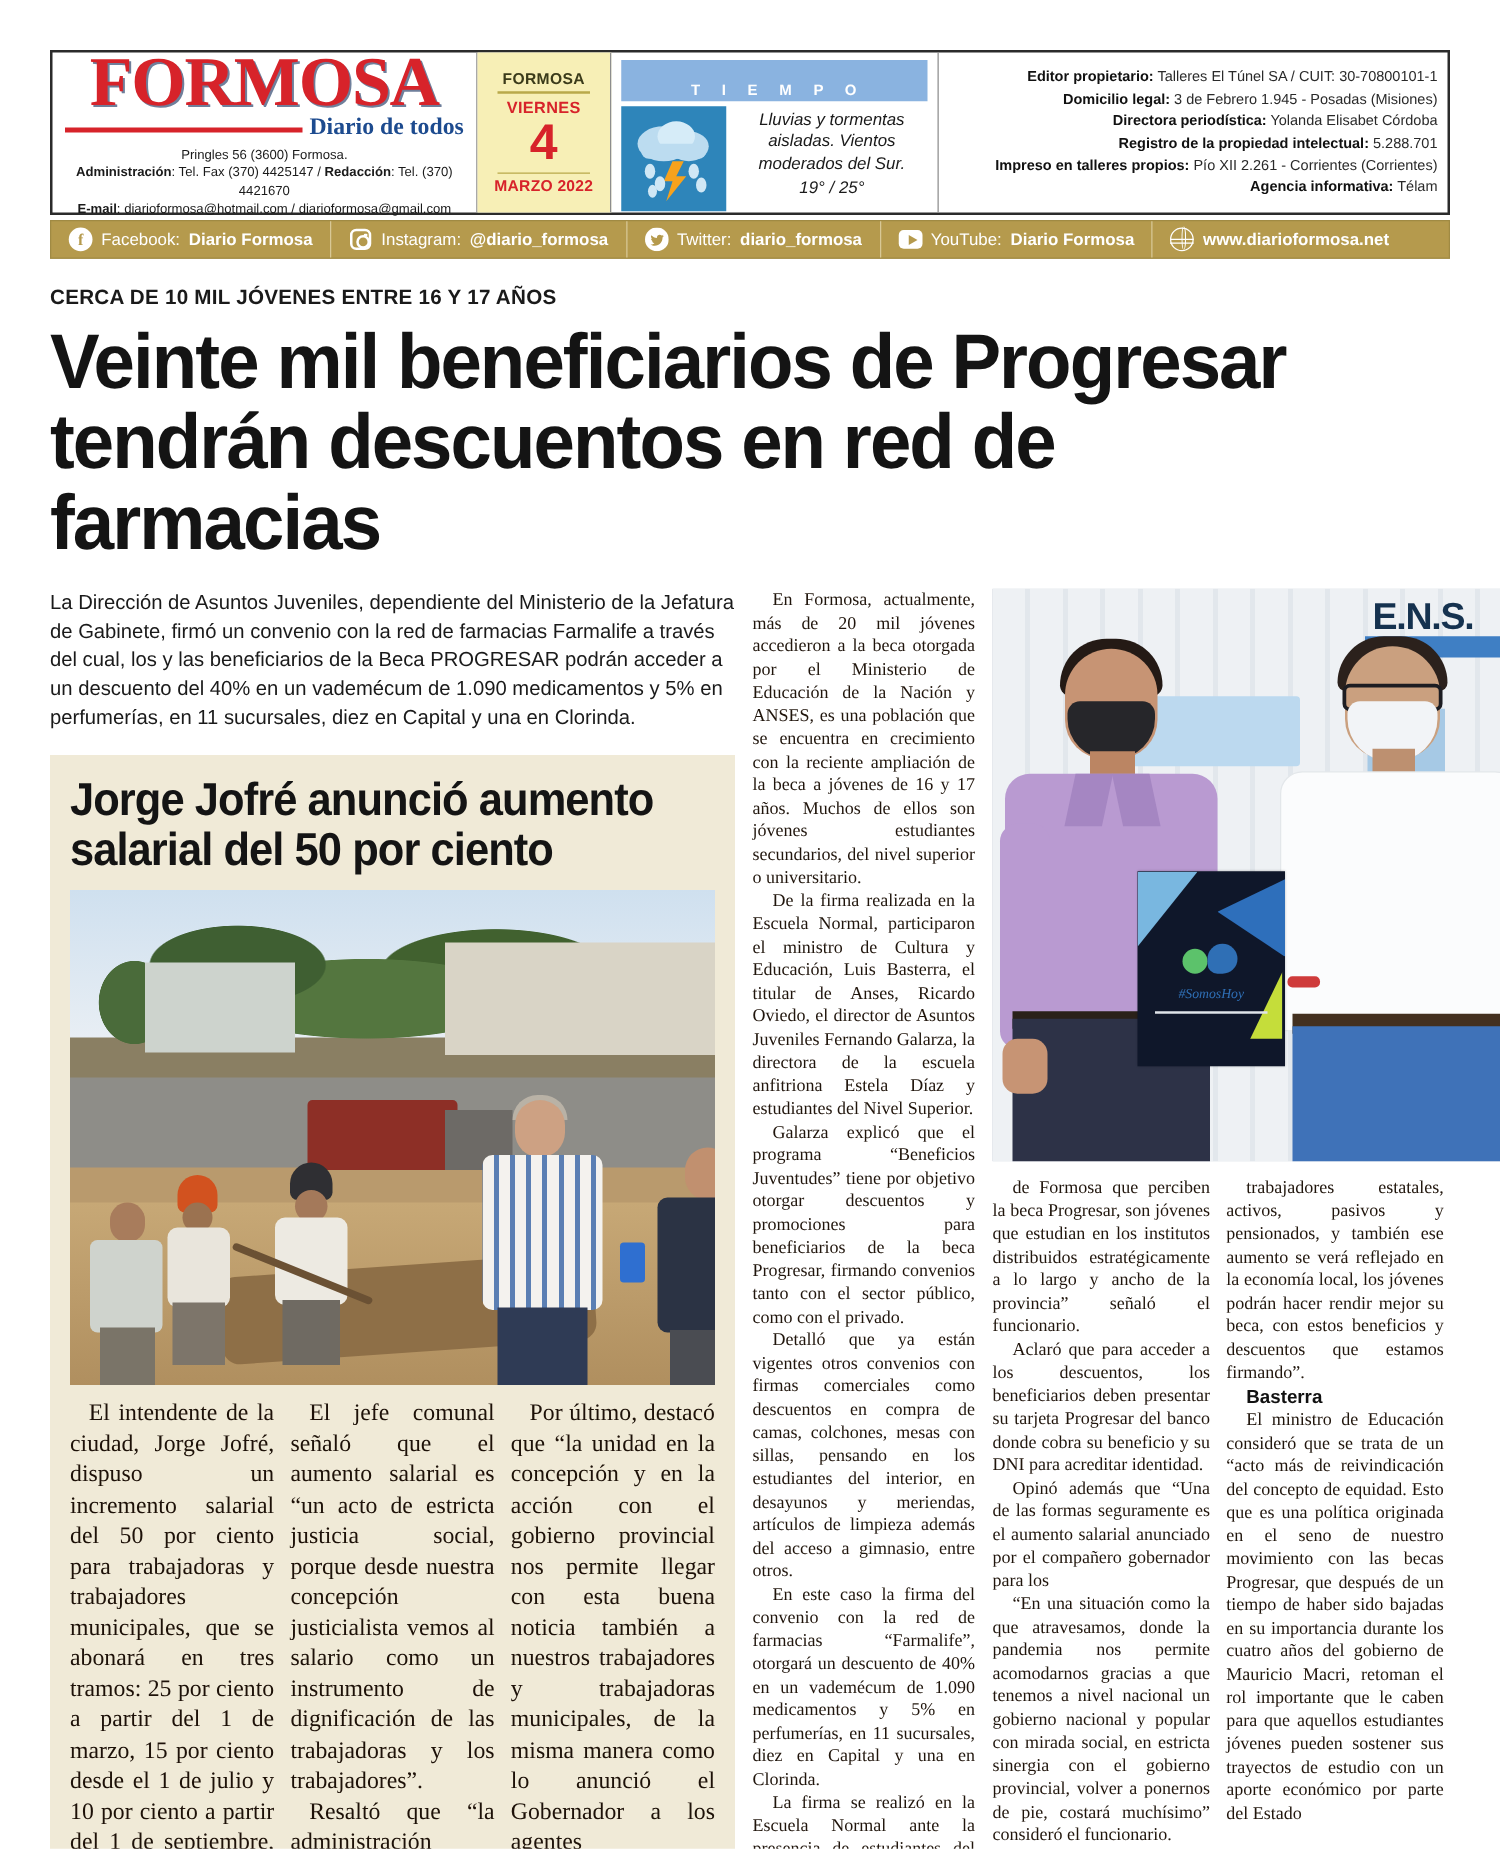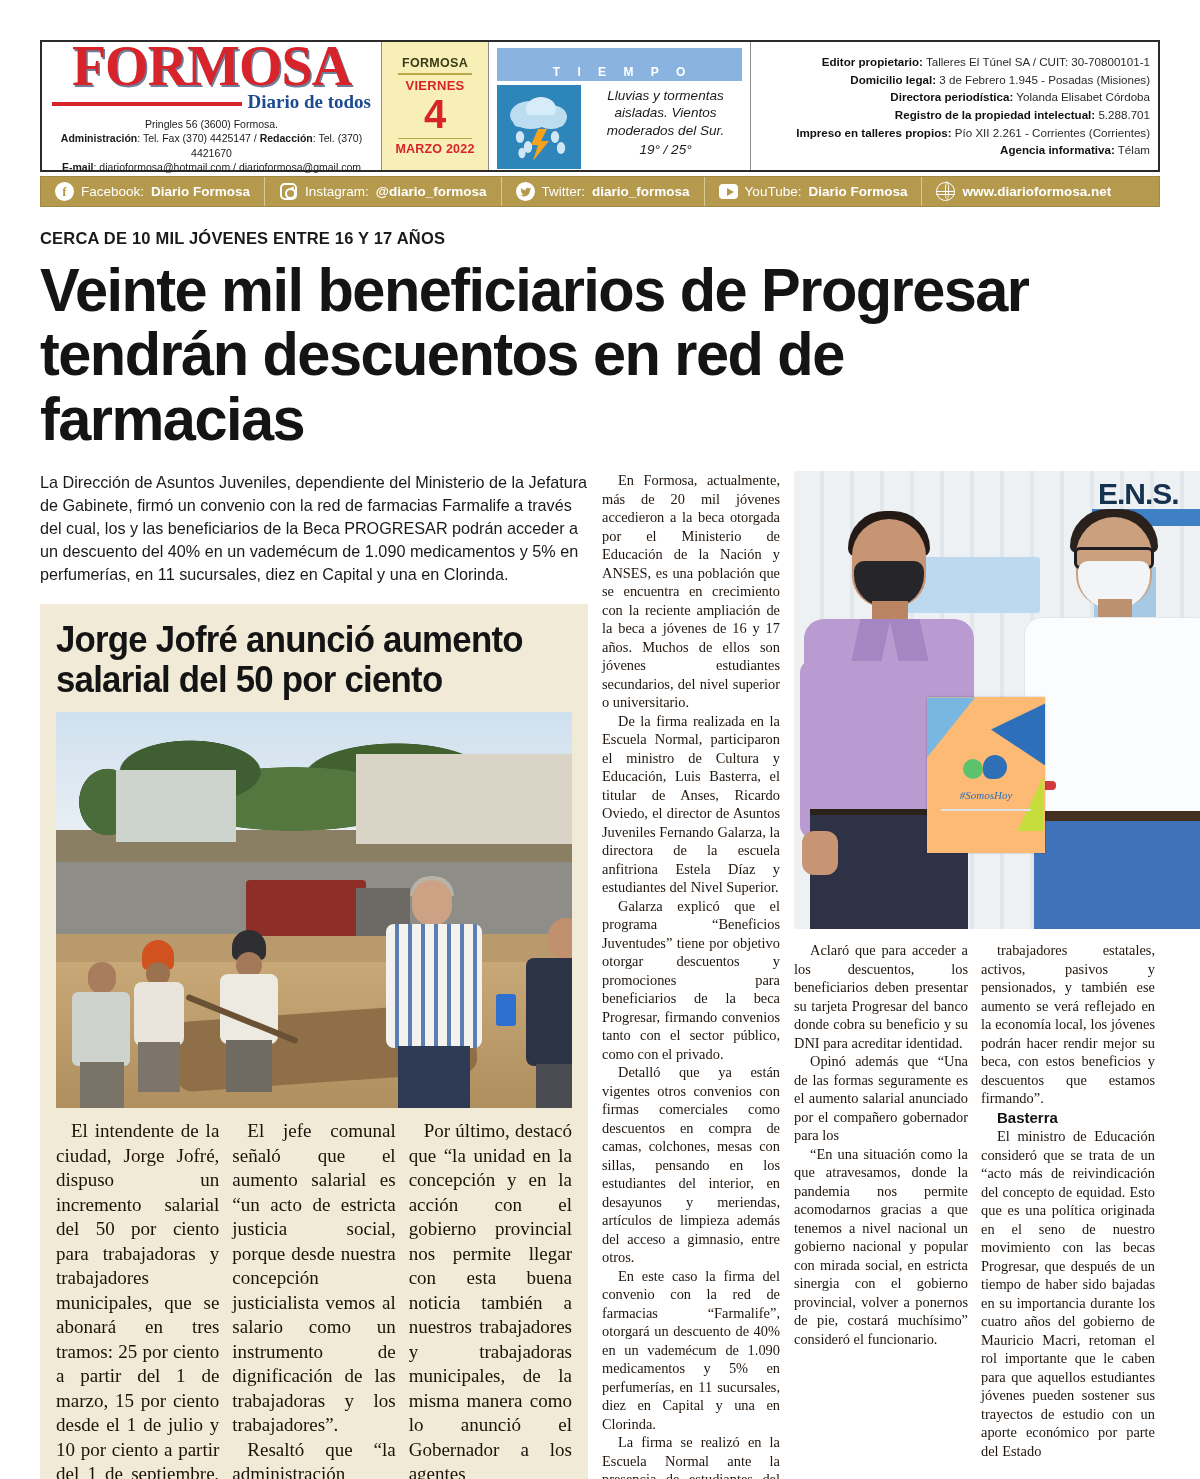--- a/index.html
+++ b/index.html
@@ -252,22 +252,22 @@
   .p2 .head { position:absolute; left:52px; top:18px; width:76px; height:90px; background:#caa07f; border-radius:38px 38px 32px 32px; }
   .p2 .hair { position:absolute; left:46px; top:10px; width:88px; height:44px; background:#2b211c; border-radius:44px 44px 8px 8px; }
   .p2 .glass { position:absolute; left:50px; top:48px; width:80px; height:22px; border:3px solid #1d1d22; border-radius:6px; }
   .p2 .mask { position:absolute; left:54px; top:62px; width:72px; height:48px; background:#f2f4f7; border-radius:10px 10px 34px 34px; }
   .p2 .neck { position:absolute; left:74px; top:100px; width:34px; height:26px; background:#bd9070; }
   .p2 .torso { position:absolute; left:0; top:118px; width:190px; height:208px; background:#fbfcfd; border-radius:18px 18px 4px 4px; border:1px solid #e3e7ea; }
   .p2 .jeans { position:absolute; left:10px; top:322px; width:172px; height:112px; background:#3f72b8; }
   .p2 .belt { position:absolute; left:10px; top:312px; width:172px; height:16px; background:#43301f; }
   .p2 .band { position:absolute; left:6px; top:282px; width:26px; height:9px; background:#cf3b3b; border-radius:4px; }
   .folder {
-    position:absolute; left:133px; bottom:76px; width:118px; height:156px;
-    background:#fdba74; box-shadow:0 0 2px rgba(0,0,0,.25);
+    position:absolute; left:116px; bottom:76px; width:118px; height:156px;
+    background:#0f172a; box-shadow:0 0 2px rgba(0,0,0,.25);
   }
   .folder .fb1 { position:absolute; left:0; top:0; width:48px; height:60px; background:#79b7e0;
       clip-path: polygon(0 0, 100% 0, 0 100%); }
   .folder .fb2 { position:absolute; right:0; top:6px; width:54px; height:62px; background:#2e6fbb;
       clip-path: polygon(100% 0, 100% 100%, 0 42%); }
   .folder .fb3 { position:absolute; right:2px; bottom:22px; width:26px; height:54px; background:#c5dd3a;
       clip-path: polygon(100% 0, 100% 100%, 0 100%); }
   .folder .smile { position:absolute; left:36px; top:58px; width:46px; height:28px; }
   .folder .smile .a { position:absolute; left:0; top:4px; width:20px; height:20px; border-radius:50%; background:#5cc26b; }
   .folder .smile .b { position:absolute; left:20px; top:0; width:24px; height:24px; border-radius:50% 50% 50% 8px; background:#2f6fb5; }
@@ -553,20 +553,21 @@
                 <span class="b"></span>
               </div>
             <div class="ftxt">#SomosHoy</div>
             <div class="fline"></div>
           </div>
         </div>
       </div>
 
       <div class="right-two">
         <div class="rcol body-col">
+          <p>de Formosa que perciben la beca Progresar, son jóvenes que estudian en los institutos distribuidos estratégicamente a lo largo y ancho de la provincia” señaló el funcionario.</p>
           <p>Aclaró que para acceder a los descuentos, los beneficiarios deben presentar su tarjeta Progresar del banco donde cobra su beneficio y su DNI para acreditar identidad.</p>
           <p>Opinó además que “Una de las formas seguramente es el aumento salarial anunciado por el compañero gobernador para los</p>
           <p>“En una situación como la que atravesamos, donde la pandemia nos permite acomodarnos gracias a que tenemos a nivel nacional un gobierno nacional y popular con mirada social, en estricta sinergia con el gobierno provincial, volver a ponernos de pie, costará muchísimo” consideró el funcionario.</p>
         </div>
         <div class="rcol body-col">
           <p>trabajadores estatales, activos, pasivos y pensionados, y también ese aumento se verá reflejado en la economía local, los jóvenes podrán hacer rendir mejor su beca, con estos beneficios y descuentos que estamos firmando”.</p>
           <p class="subhead">Basterra</p>
           <p>El ministro de Educación consideró que se trata de un “acto más de reivindicación del concepto de equidad. Esto que es una política originada en el seno de nuestro movimiento con las becas Progresar, que después de un tiempo de haber sido bajadas en su importancia durante los cuatro años del gobierno de Mauricio Macri, retoman el rol importante que le caben para que aquellos estudiantes jóvenes pueden sostener sus trayectos de estudio con un aporte económico por parte del Estado</p>
         </div>
       </div>

